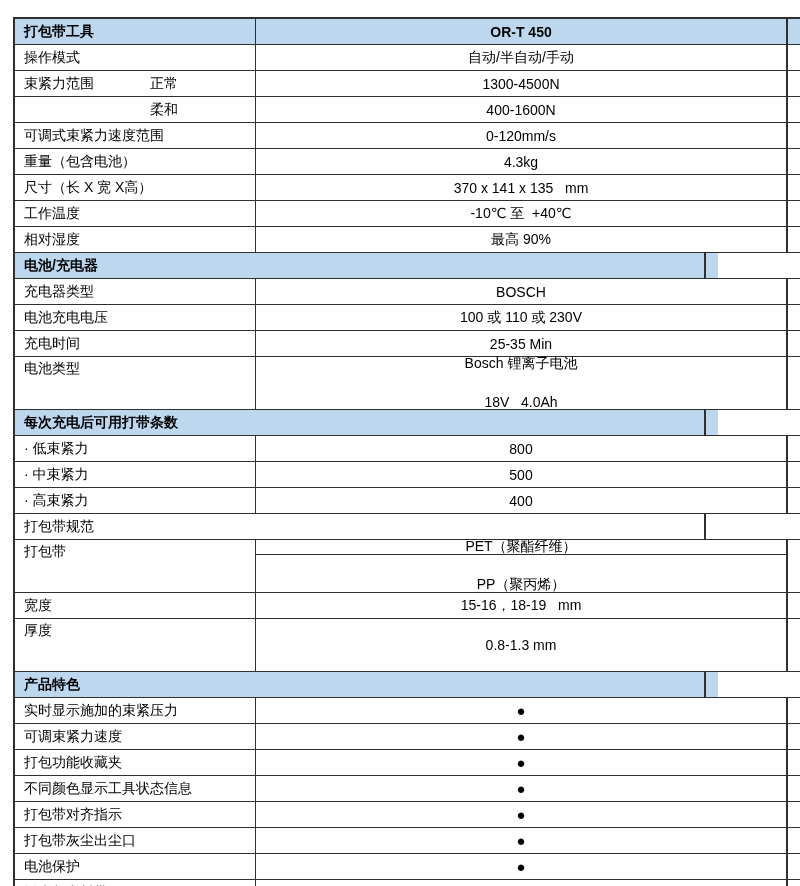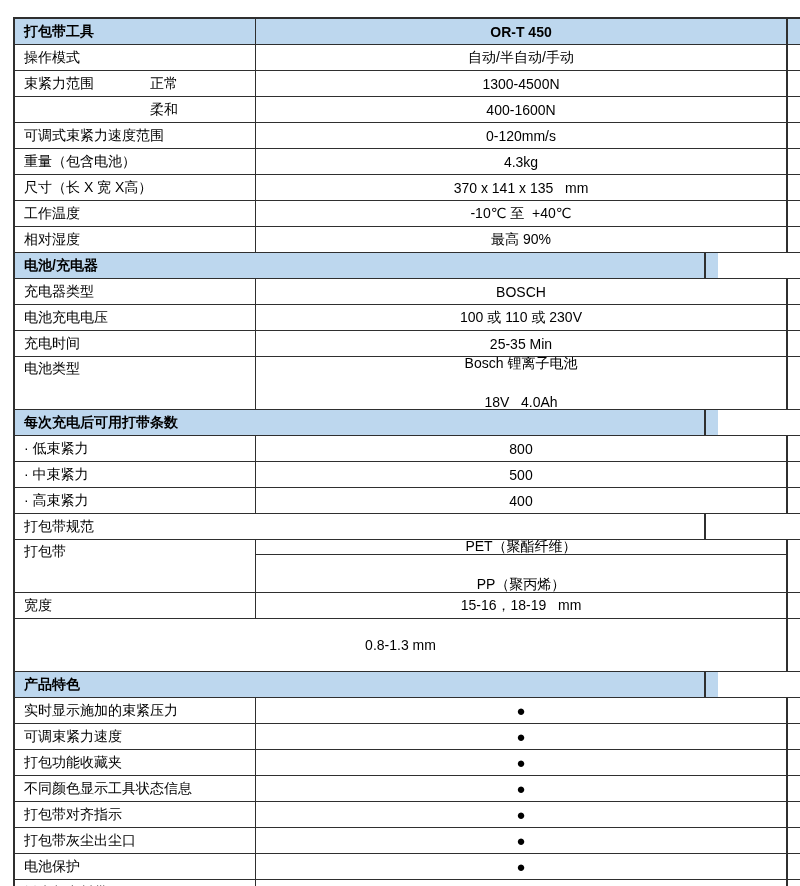--- a/index.html
+++ b/index.html
@@ -229,20 +229,23 @@
     <div class="row">
       <div class="c1">
         <span class="lbl">宽度</span>
       </div>
       <div class="c2">
         <span class="val">15-16，18-19   mm</span>
       </div>
       <div class="c3"></div>
     </div>
     <div class="row tallrow">
+      <div class="c1 top">
+        <span class="lbl">厚度</span>
+      </div>
       <div class="c2">
         <span class="val">0.8-1.3 mm</span>
       </div>
       <div class="c3"></div>
     </div>
     <div class="row headerrow">
       <div class="c12 hd">
         <span class="lbl">产品特色</span>
       </div>
       <div class="c3"></div>

